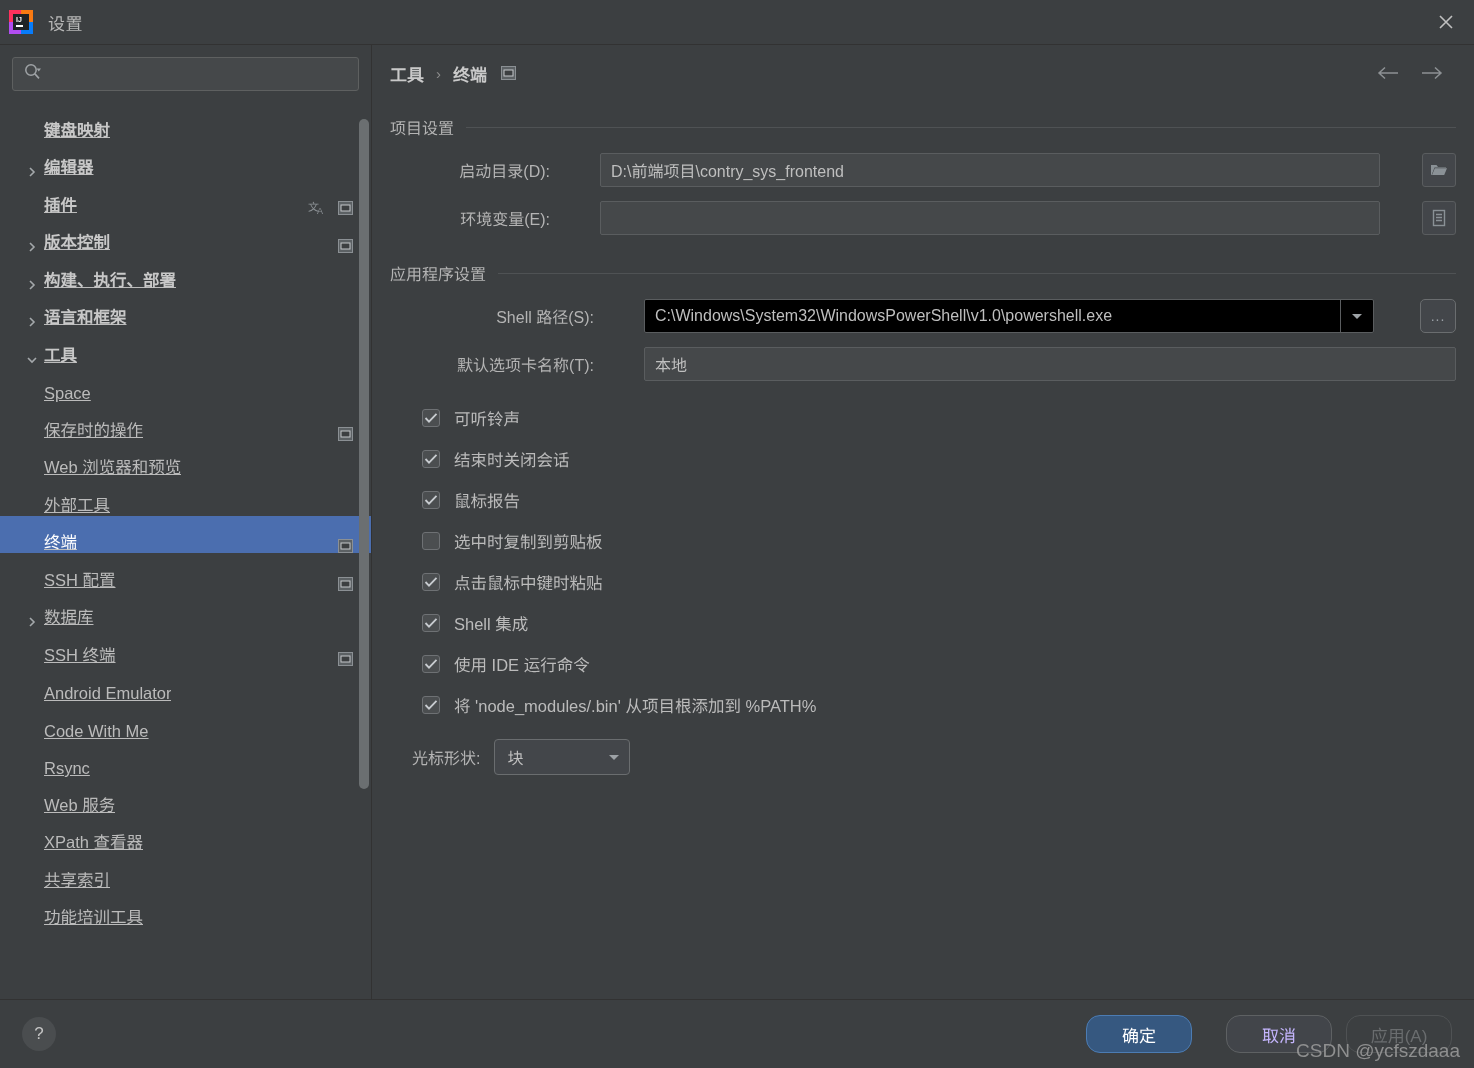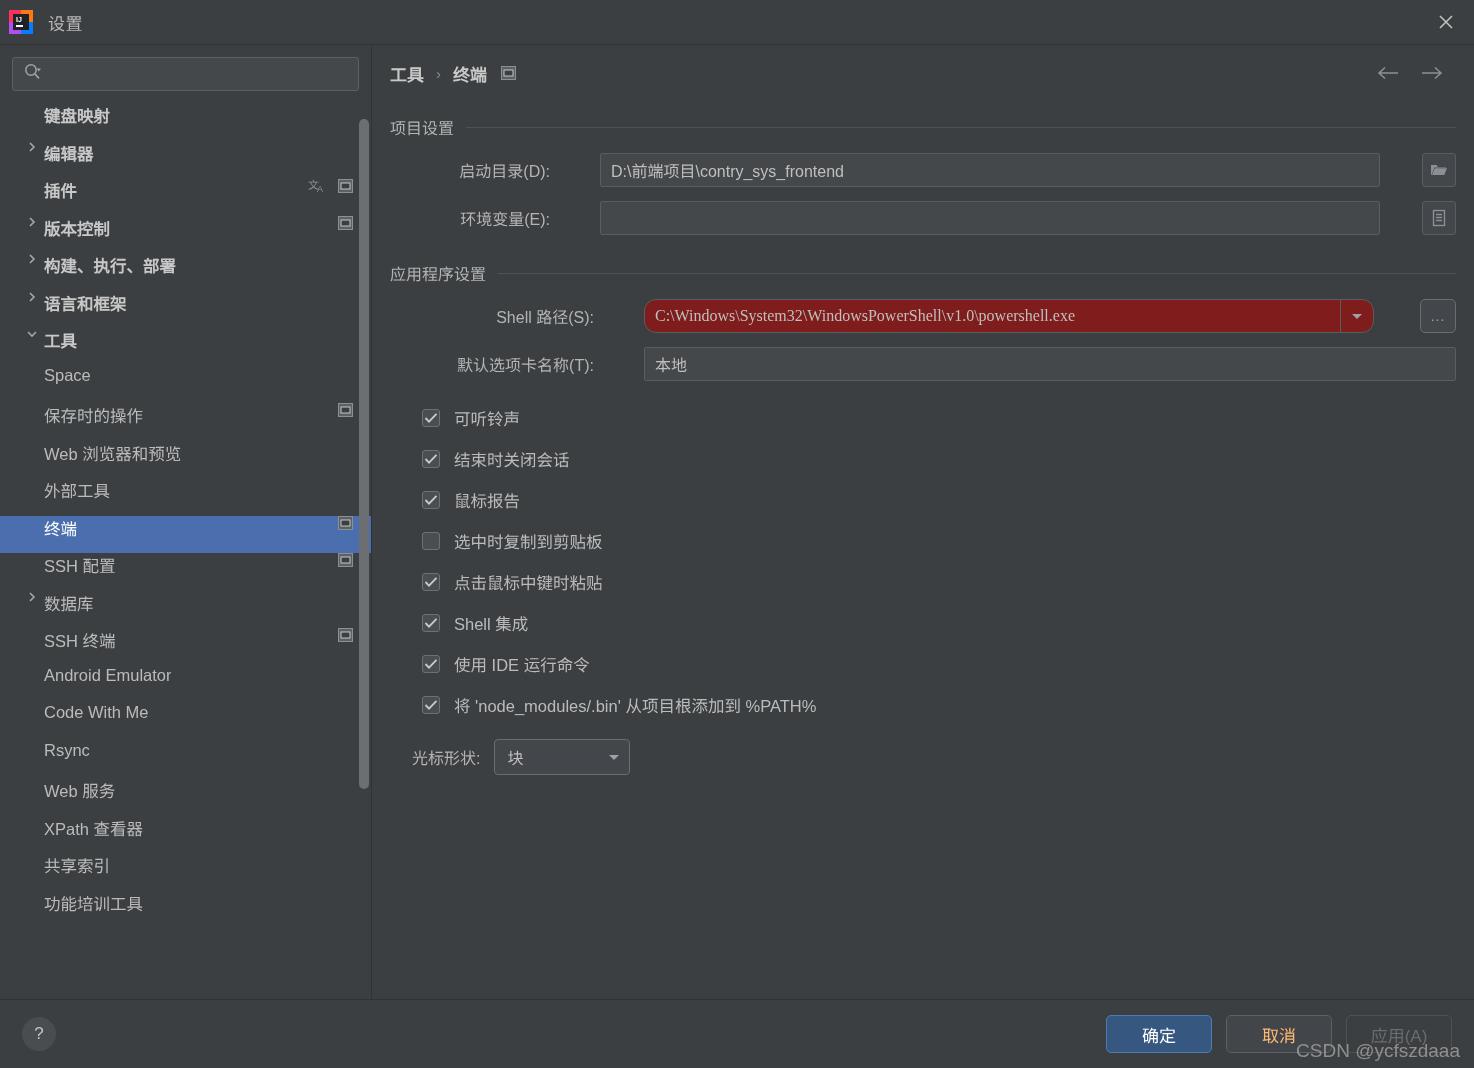--- a/index.html
+++ b/index.html
@@ -105,25 +105,26 @@
   }
   .tree {
     flex: 1;
     overflow: hidden;
     position: relative;
     padding-top: 2px;
   }
   .tree-item {
     height: 37.5px;
     display: flex;
-    align-items: flex-start;
+    align-items: flex-end;
     position: relative;
     cursor: default;
     padding-right: 18px;
     box-sizing: border-box;
+    text-decoration: underline;
   }
   .tree-item.selected { background: #4b6eaf; }
   .tree-item .arrow {
     width: 24px;
     flex: none;
     display: flex;
     align-items: center;
     justify-content: center;
   }
   .tree-label {
@@ -269,28 +270,27 @@
     align-items: center;
     justify-content: center;
     flex: none;
     cursor: pointer;
     box-sizing: border-box;
   }
 
   .combo {
     flex: 1;
     height: 34px;
-    background: #7f1d1d;
+    background: #000000;
     border: 1px solid #5a5d5f;
-    border-radius: 12px;
+    border-radius: 2px;
     display: flex;
     align-items: center;
     min-width: 0;
     box-sizing: border-box;
-    font-family: Liberation Serif, serif;
   }
   .combo .val {
     flex: 1;
     padding: 0 10px;
     font-size: 16px;
     color: #bfbfbf;
     white-space: nowrap;
     overflow: hidden;
     min-width: 0;
   }
@@ -416,38 +416,39 @@
   }
   .footer-btns {
     margin-left: auto;
     display: flex;
     align-items: center;
     gap: 14px;
   }
   .btn {
     min-width: 106px;
     height: 38px;
-    border-radius: 5px;
+    border-radius: 14px;
     display: flex;
     align-items: center;
     justify-content: center;
     font-size: 17px;
     cursor: pointer;
     box-sizing: border-box;
     padding: 0 18px;
   }
   .btn.primary {
     background: #365880;
     border: 1px solid #4c7cb3;
     color: #ffffff;
   }
   .btn.normal {
     background: #42454a;
     border: 1px solid #5e6163;
-    color: #fdba74;
+    color: #c4b5fd;
+    margin-left: 20px;
   }
   .btn.disabled {
     background: #3c3f41;
     border: 1px solid #4f5254;
     color: #6a6d6f;
     cursor: default;
   }
   .watermark {
     position: absolute;
     right: 14px;

